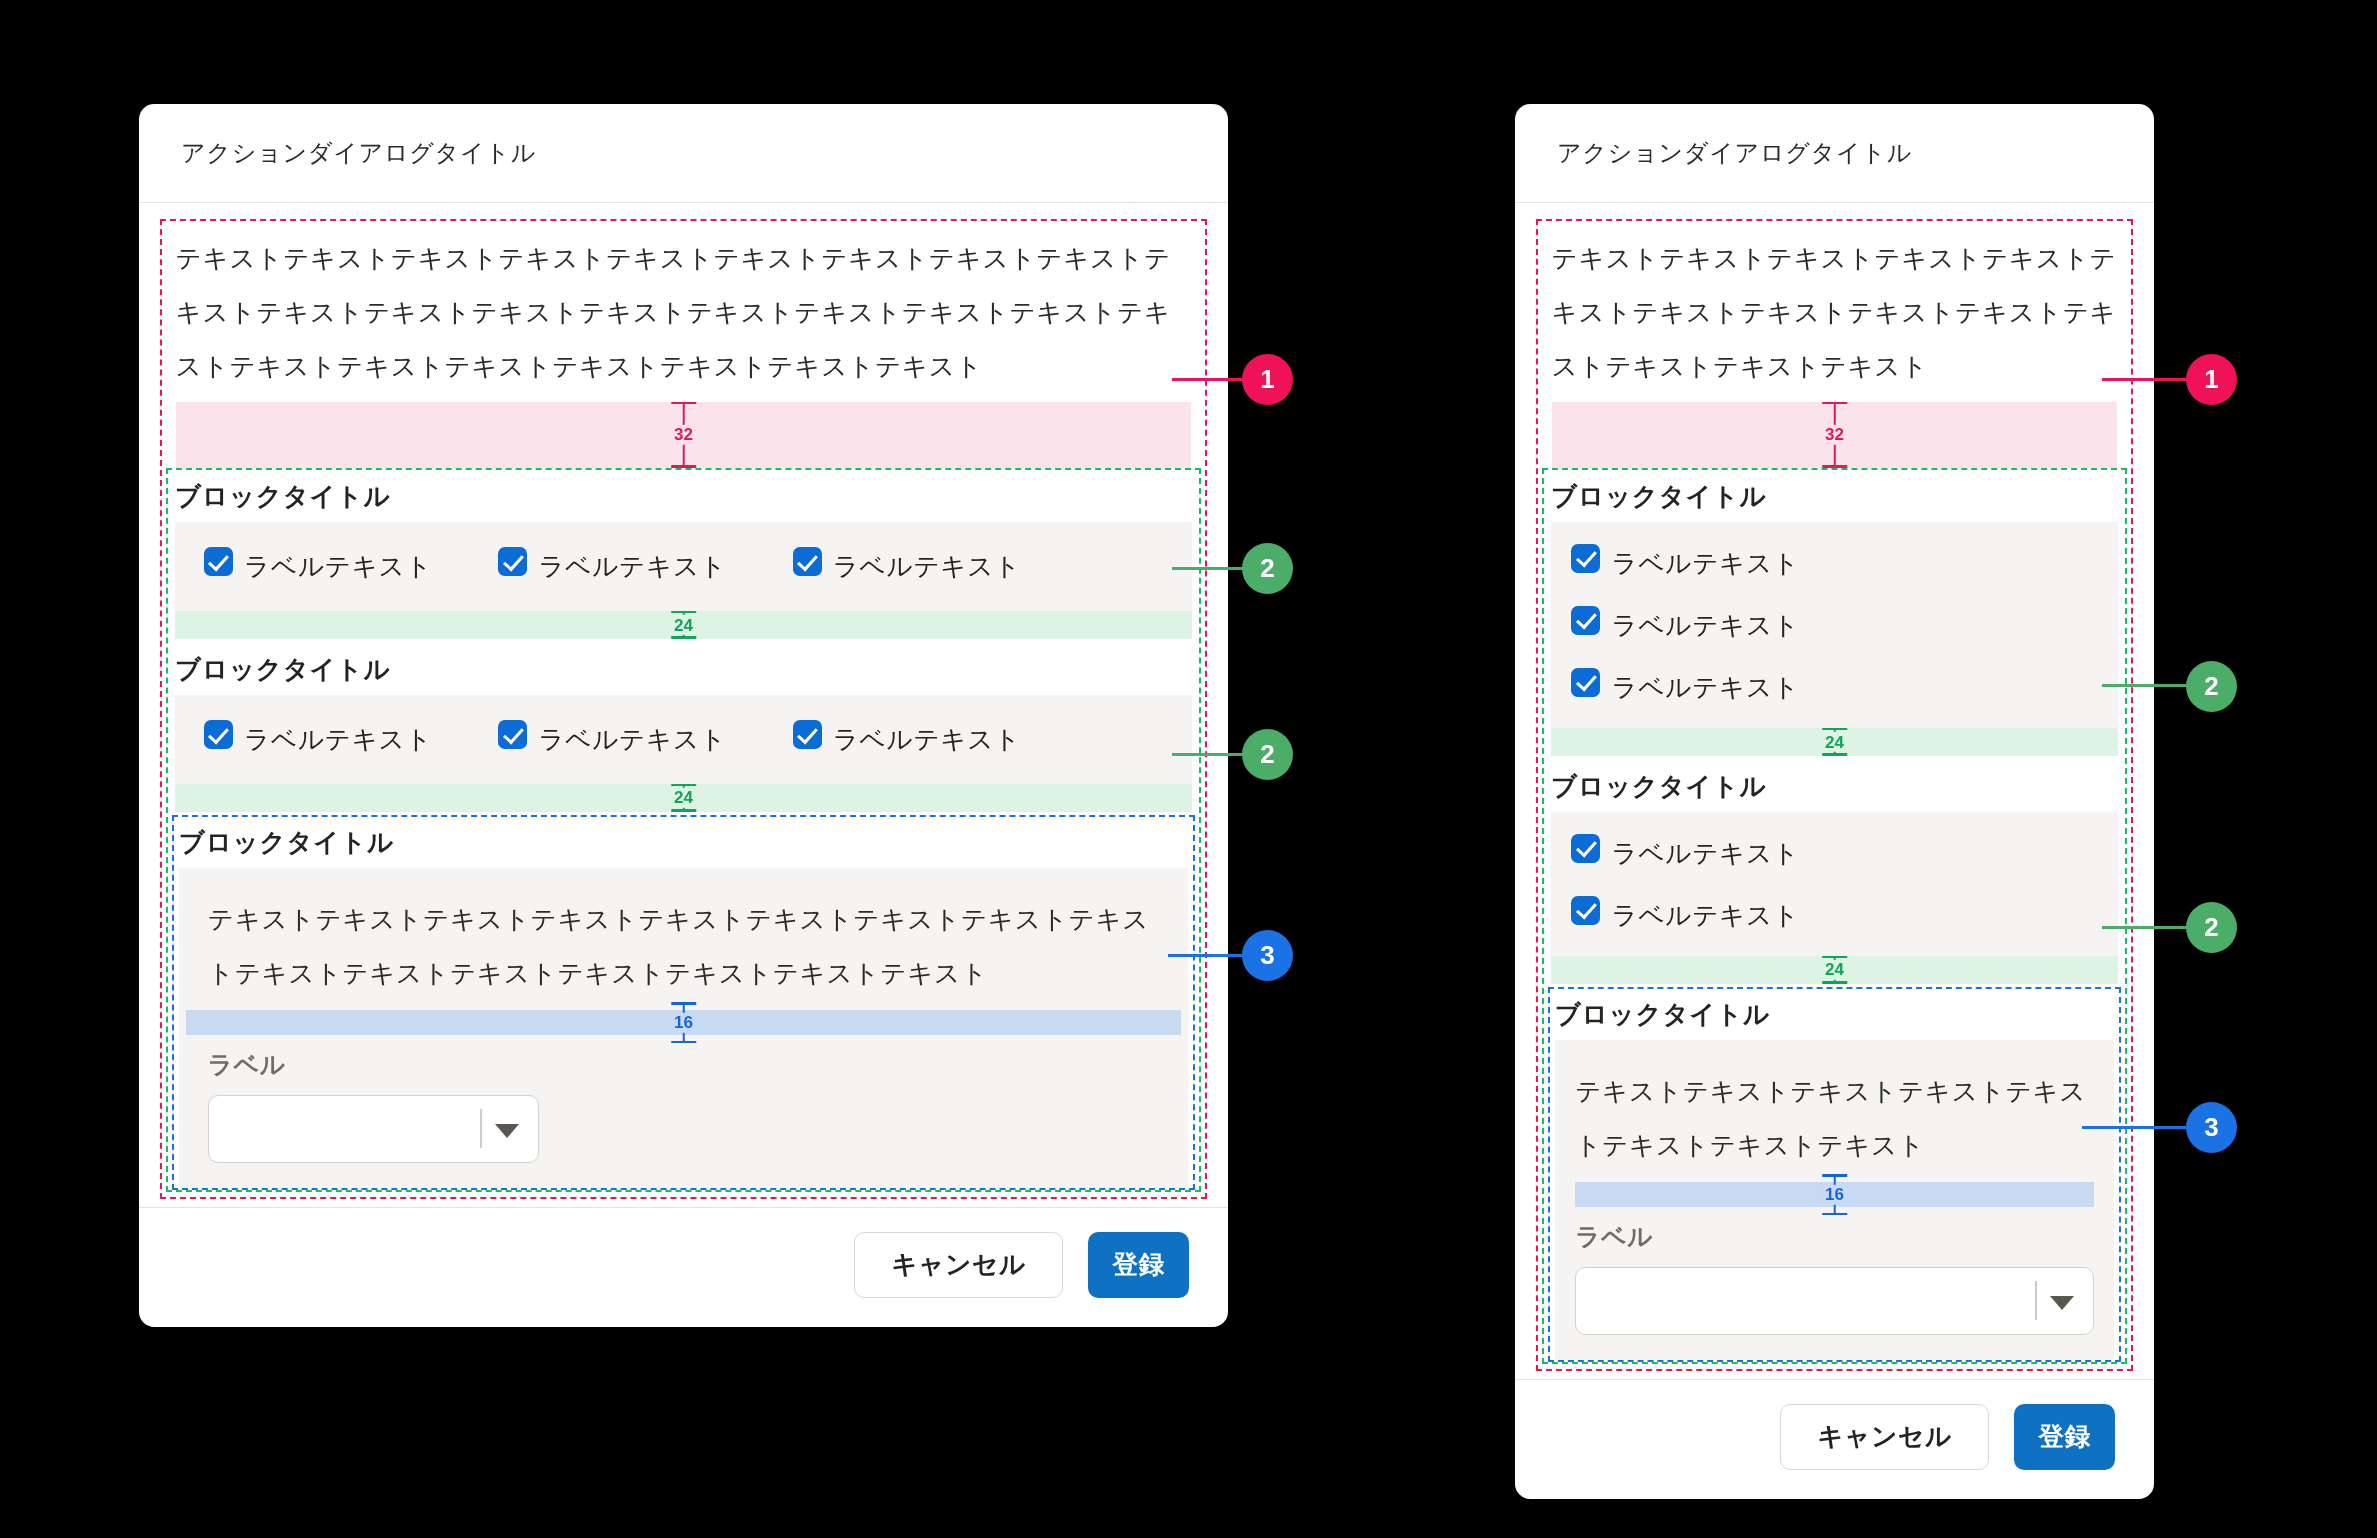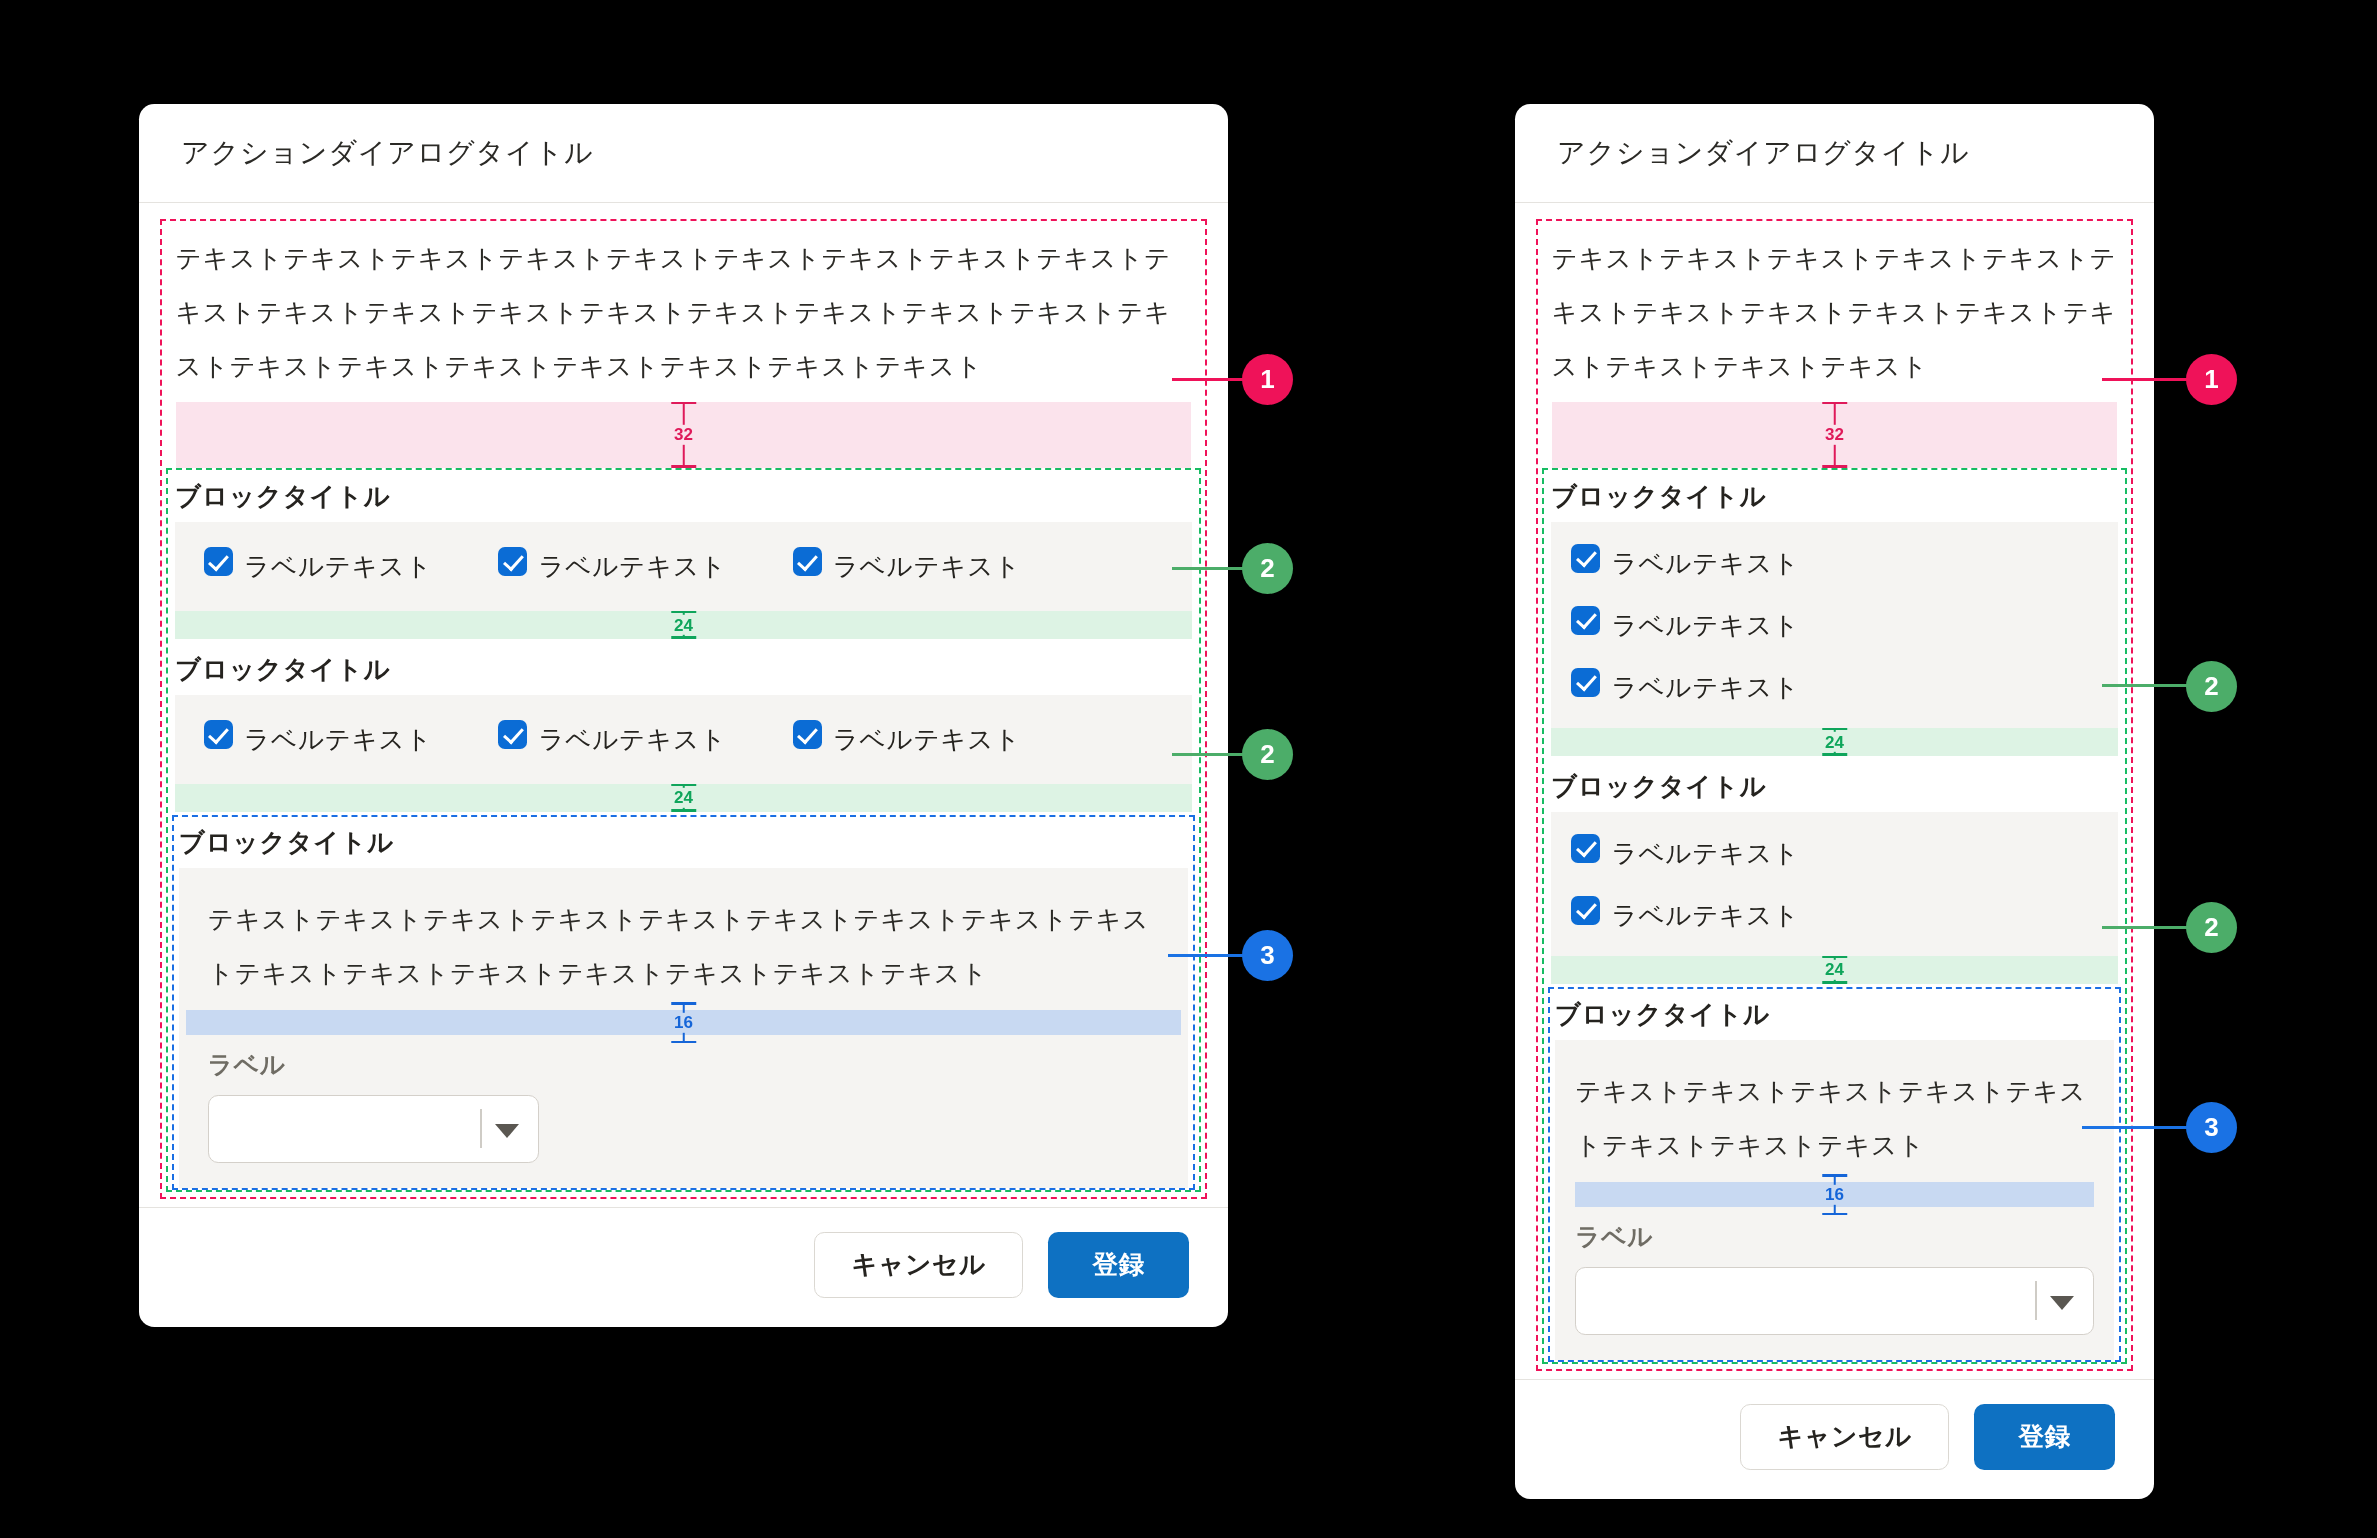--- a/index.html
+++ b/index.html
@@ -23,21 +23,21 @@
   }
   *{box-sizing:border-box;margin:0;padding:0}
   body{background:#000;font-family:"Liberation Sans","DejaVu Sans",sans-serif;color:var(--ink)}
   .canvas{position:relative;width:2377px;height:1539px;background:#000;overflow:hidden}
 
   .dialog{position:absolute;background:#fff;border-radius:15.3px;box-shadow:0 6.8px 25.5px rgba(0,0,0,.5)}
   .dialog.desktop{left:139px;top:104px;width:1089px}
   .dialog.mobile{left:1515px;top:104px;width:639px}
 
   .dlg-header{height:99px;display:flex;align-items:center;padding:0 42px;border-bottom:1.7px solid var(--divider)}
-  .dlg-title{font-size:28px;letter-spacing:0.8px;color:#2B2A26;font-weight:400}
+  .dlg-title{font-size:24px;letter-spacing:0.8px;color:#2B2A26;font-weight:400}
 
   .dlg-content{padding:16px 21px 0 21px}
   .rect-red{border:2.5px dashed var(--red);padding:10.2px 13.6px 5.1px 13.6px}
   .rect-green{border:2.5px dashed var(--green);margin:0 -9.3px;padding:8.5px 6.8px 0 6.8px}
   .rect-blue{border:2.5px dashed var(--blue);margin:3.4px -3.4px 0;padding:6.8px 5.1px 0 5.1px}
 
   .body-text{font-size:25.5px;line-height:54px;letter-spacing:0.8px;word-break:break-all;color:#2B2A26}
   .block-title{font-size:25.5px;line-height:37px;letter-spacing:0.8px;font-weight:700;margin-bottom:6.8px}
   .block-title.mt{margin-top:12px}
 
@@ -70,21 +70,21 @@
   .field-label{font-size:24.6px;font-weight:700;letter-spacing:0.8px;line-height:37px;color:var(--label-gray);margin-top:10.2px}
   .select{height:68px;border:1.7px solid #D4D0CA;border-radius:10.2px;background:#fff;position:relative;margin-top:12px;cursor:pointer}
   .desktop .select{width:331px}
   .mobile .select{width:100%}
   .select .sep{position:absolute;right:56px;top:13.6px;bottom:13.6px;width:1.7px;background:#CFCCC6}
   .select .caret{position:absolute;right:18.7px;top:50%;transform:translateY(-35%);width:0;height:0;border-left:12px solid transparent;border-right:12px solid transparent;border-top:14.4px solid #5A5751}
 
   .dlg-footer{border-top:1.7px solid var(--divider);margin-top:7.6px;padding:24px 39px 29px;display:flex;justify-content:flex-end;align-items:center;gap:25.5px}
   .btn{height:66px;border-radius:10.2px;font-size:25.5px;font-weight:700;letter-spacing:0.8px;display:flex;align-items:center;justify-content:center;cursor:pointer;font-family:Liberation Serif, serif}
   .btn.cancel{background:#fff;border:1.7px solid #DBD8D2;color:var(--ink);padding:0 36px}
-  .btn.submit{background:var(--submit);border:none;color:#fff;padding:0 44px}
+  .btn.submit{background:var(--submit);border:none;color:#fff;padding:0 24px}
 
   .connector{position:absolute;height:3.4px;z-index:4}
   .badge{position:absolute;width:51px;height:51px;border-radius:50%;color:#fff;font-size:26px;font-weight:700;display:flex;align-items:center;justify-content:center;z-index:5}
   .badge.red,.connector.red{background:var(--red)}
   .badge.green,.connector.green{background:var(--green-badge)}
   .badge.blue,.connector.blue{background:var(--blue-badge)}
   .connector.green{background:var(--green-badge)}
 </style>
 </head>
 <body>

